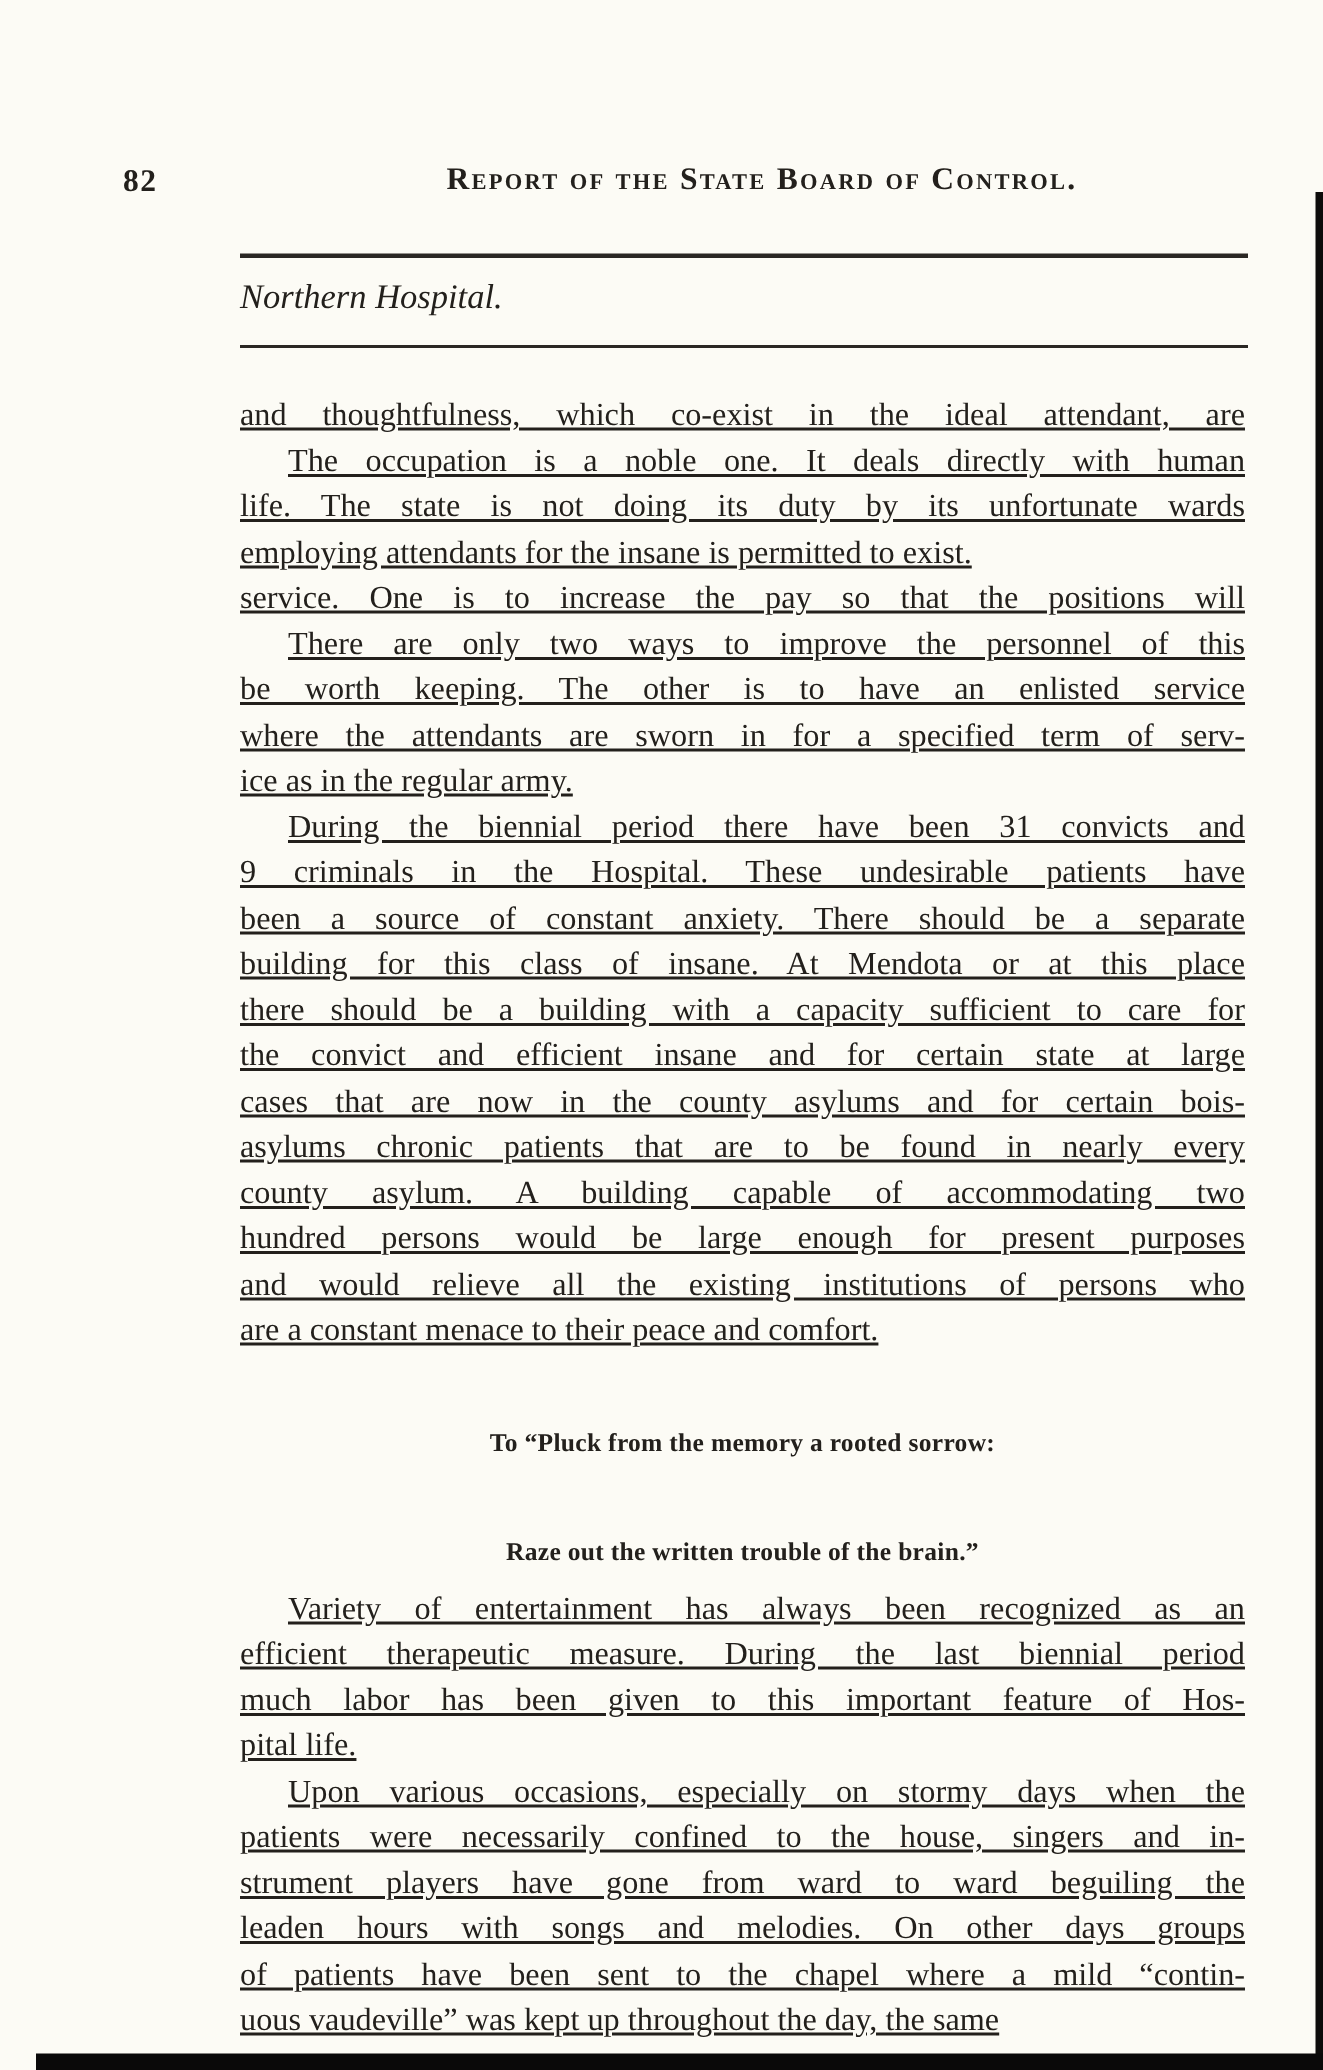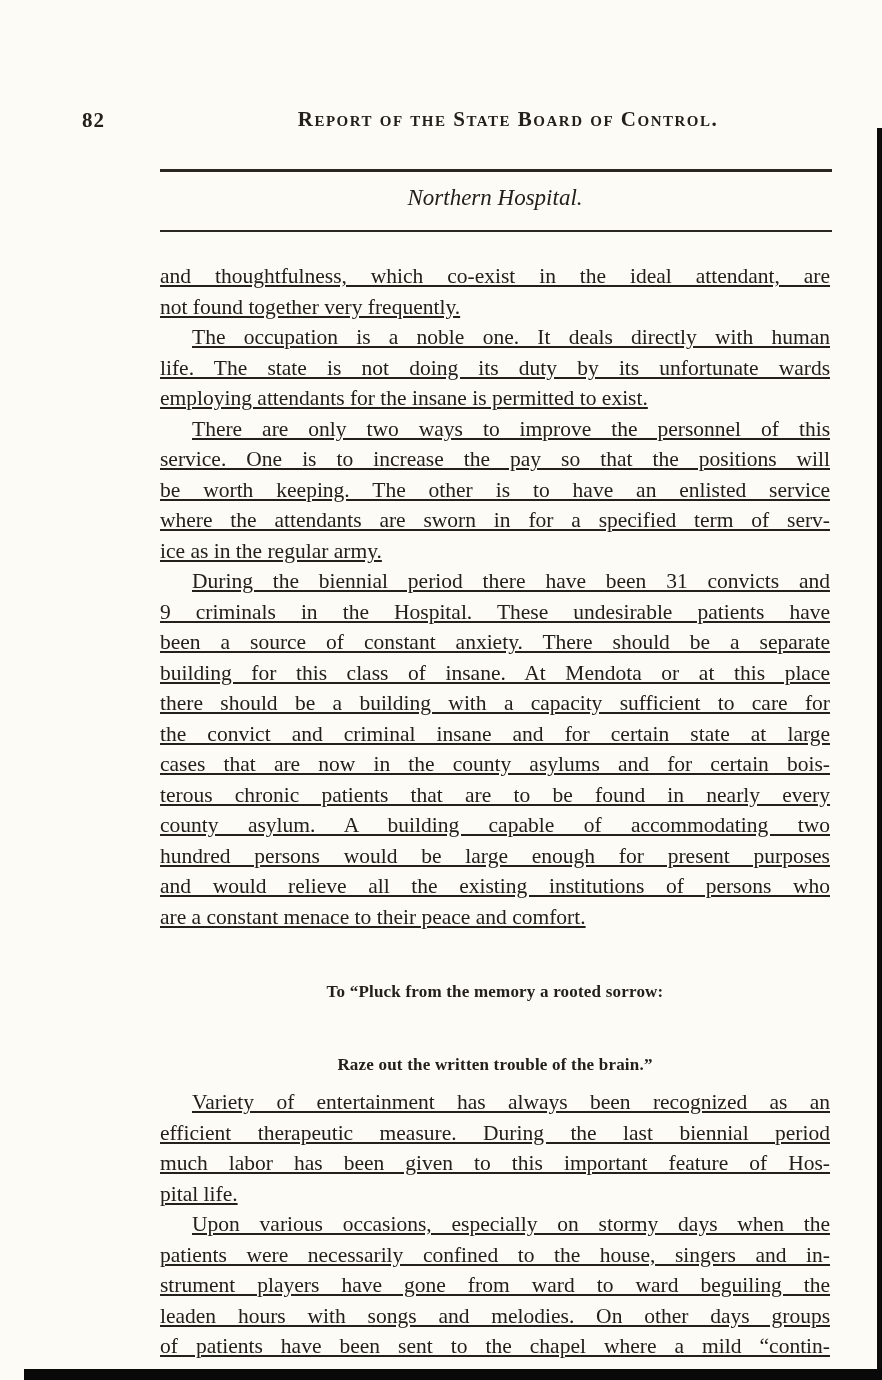--- a/index.html
+++ b/index.html
@@ -24,21 +24,21 @@
     display:inline-block;
     font-variant:small-caps;
     font-size:21px; letter-spacing:1.5px;margin-left:26px;
   }
   .rule-top {
     position:absolute; top:169px; left:160px; width:672px;
     border-top:3px solid #2a2723;
   }
   .section-title {
     position:absolute; top:185px; left:160px; width:670px;
-    text-align:center; font-style:italic; font-size:23px;
+    text-align:left; font-style:italic; font-size:23px;
   }
   .rule-bottom {
     position:absolute; top:230px; left:160px; width:672px;
     border-top:2px solid #2a2723;
   }
   .text-block {
     position:absolute; top:261px; left:160px; width:670px;
     font-size:21.5px; line-height:30.5px;
   }
   .para { margin:0;text-decoration:underline; }
@@ -72,43 +72,42 @@
 
 <div class="rule-top"></div>
 
 <div class="section-title">Northern Hospital.</div>
 
 <div class="rule-bottom"></div>
 
 <div class="text-block">
     <div class="para">
       <div class="line j">and thoughtfulness, which co-exist in the ideal attendant, are</div>
-      <div class="line">not found together very frequently.</div>
     </div>
     <div class="para">
       <div class="line j ind">The occupation is a noble one.  It deals directly with human</div>
       <div class="line j">life.  The state is not doing its duty by its unfortunate wards</div>
       <div class="line">employing attendants for the insane is permitted to exist.</div>
     </div>
     <div class="para">
+      <div class="line j">service.  One is to increase the pay so that the positions will</div>
       <div class="line j ind">There are only two ways to improve the personnel of this</div>
-      <div class="line j">service.  One is to increase the pay so that the positions will</div>
       <div class="line j">be worth keeping.  The other is to have an enlisted service</div>
       <div class="line j">where the attendants are sworn in for a specified term of serv-</div>
       <div class="line">ice as in the regular army.</div>
     </div>
     <div class="para">
       <div class="line j ind">During the biennial period there have been 31 convicts and</div>
       <div class="line j">9 criminals in the Hospital.  These undesirable patients have</div>
       <div class="line j">been a source of constant anxiety.  There should be a separate</div>
       <div class="line j">building for this class of insane.  At Mendota or at this place</div>
       <div class="line j">there should be a building with a capacity sufficient to care for</div>
-      <div class="line j">the convict and criminal insane and for certain state at large</div>
+      <div class="line j">the convict and efficient insane and for certain state at large</div>
       <div class="line j">cases that are now in the county asylums and for certain bois-</div>
-      <div class="line j">terous chronic patients that are to be found in nearly every</div>
+      <div class="line j">asylums chronic patients that are to be found in nearly every</div>
       <div class="line j">county asylum.  A building capable of accommodating two</div>
       <div class="line j">hundred persons would be large enough for present purposes</div>
       <div class="line j">and would relieve all the existing institutions of persons who</div>
       <div class="line">are a constant menace to their peace and comfort.</div>
     </div>
     <div class="quote">
       <div class="line">To “Pluck from the memory a rooted sorrow:</div>
       <div class="line">Raze out the written trouble of the brain.”</div>
     </div>
     <div class="para">

